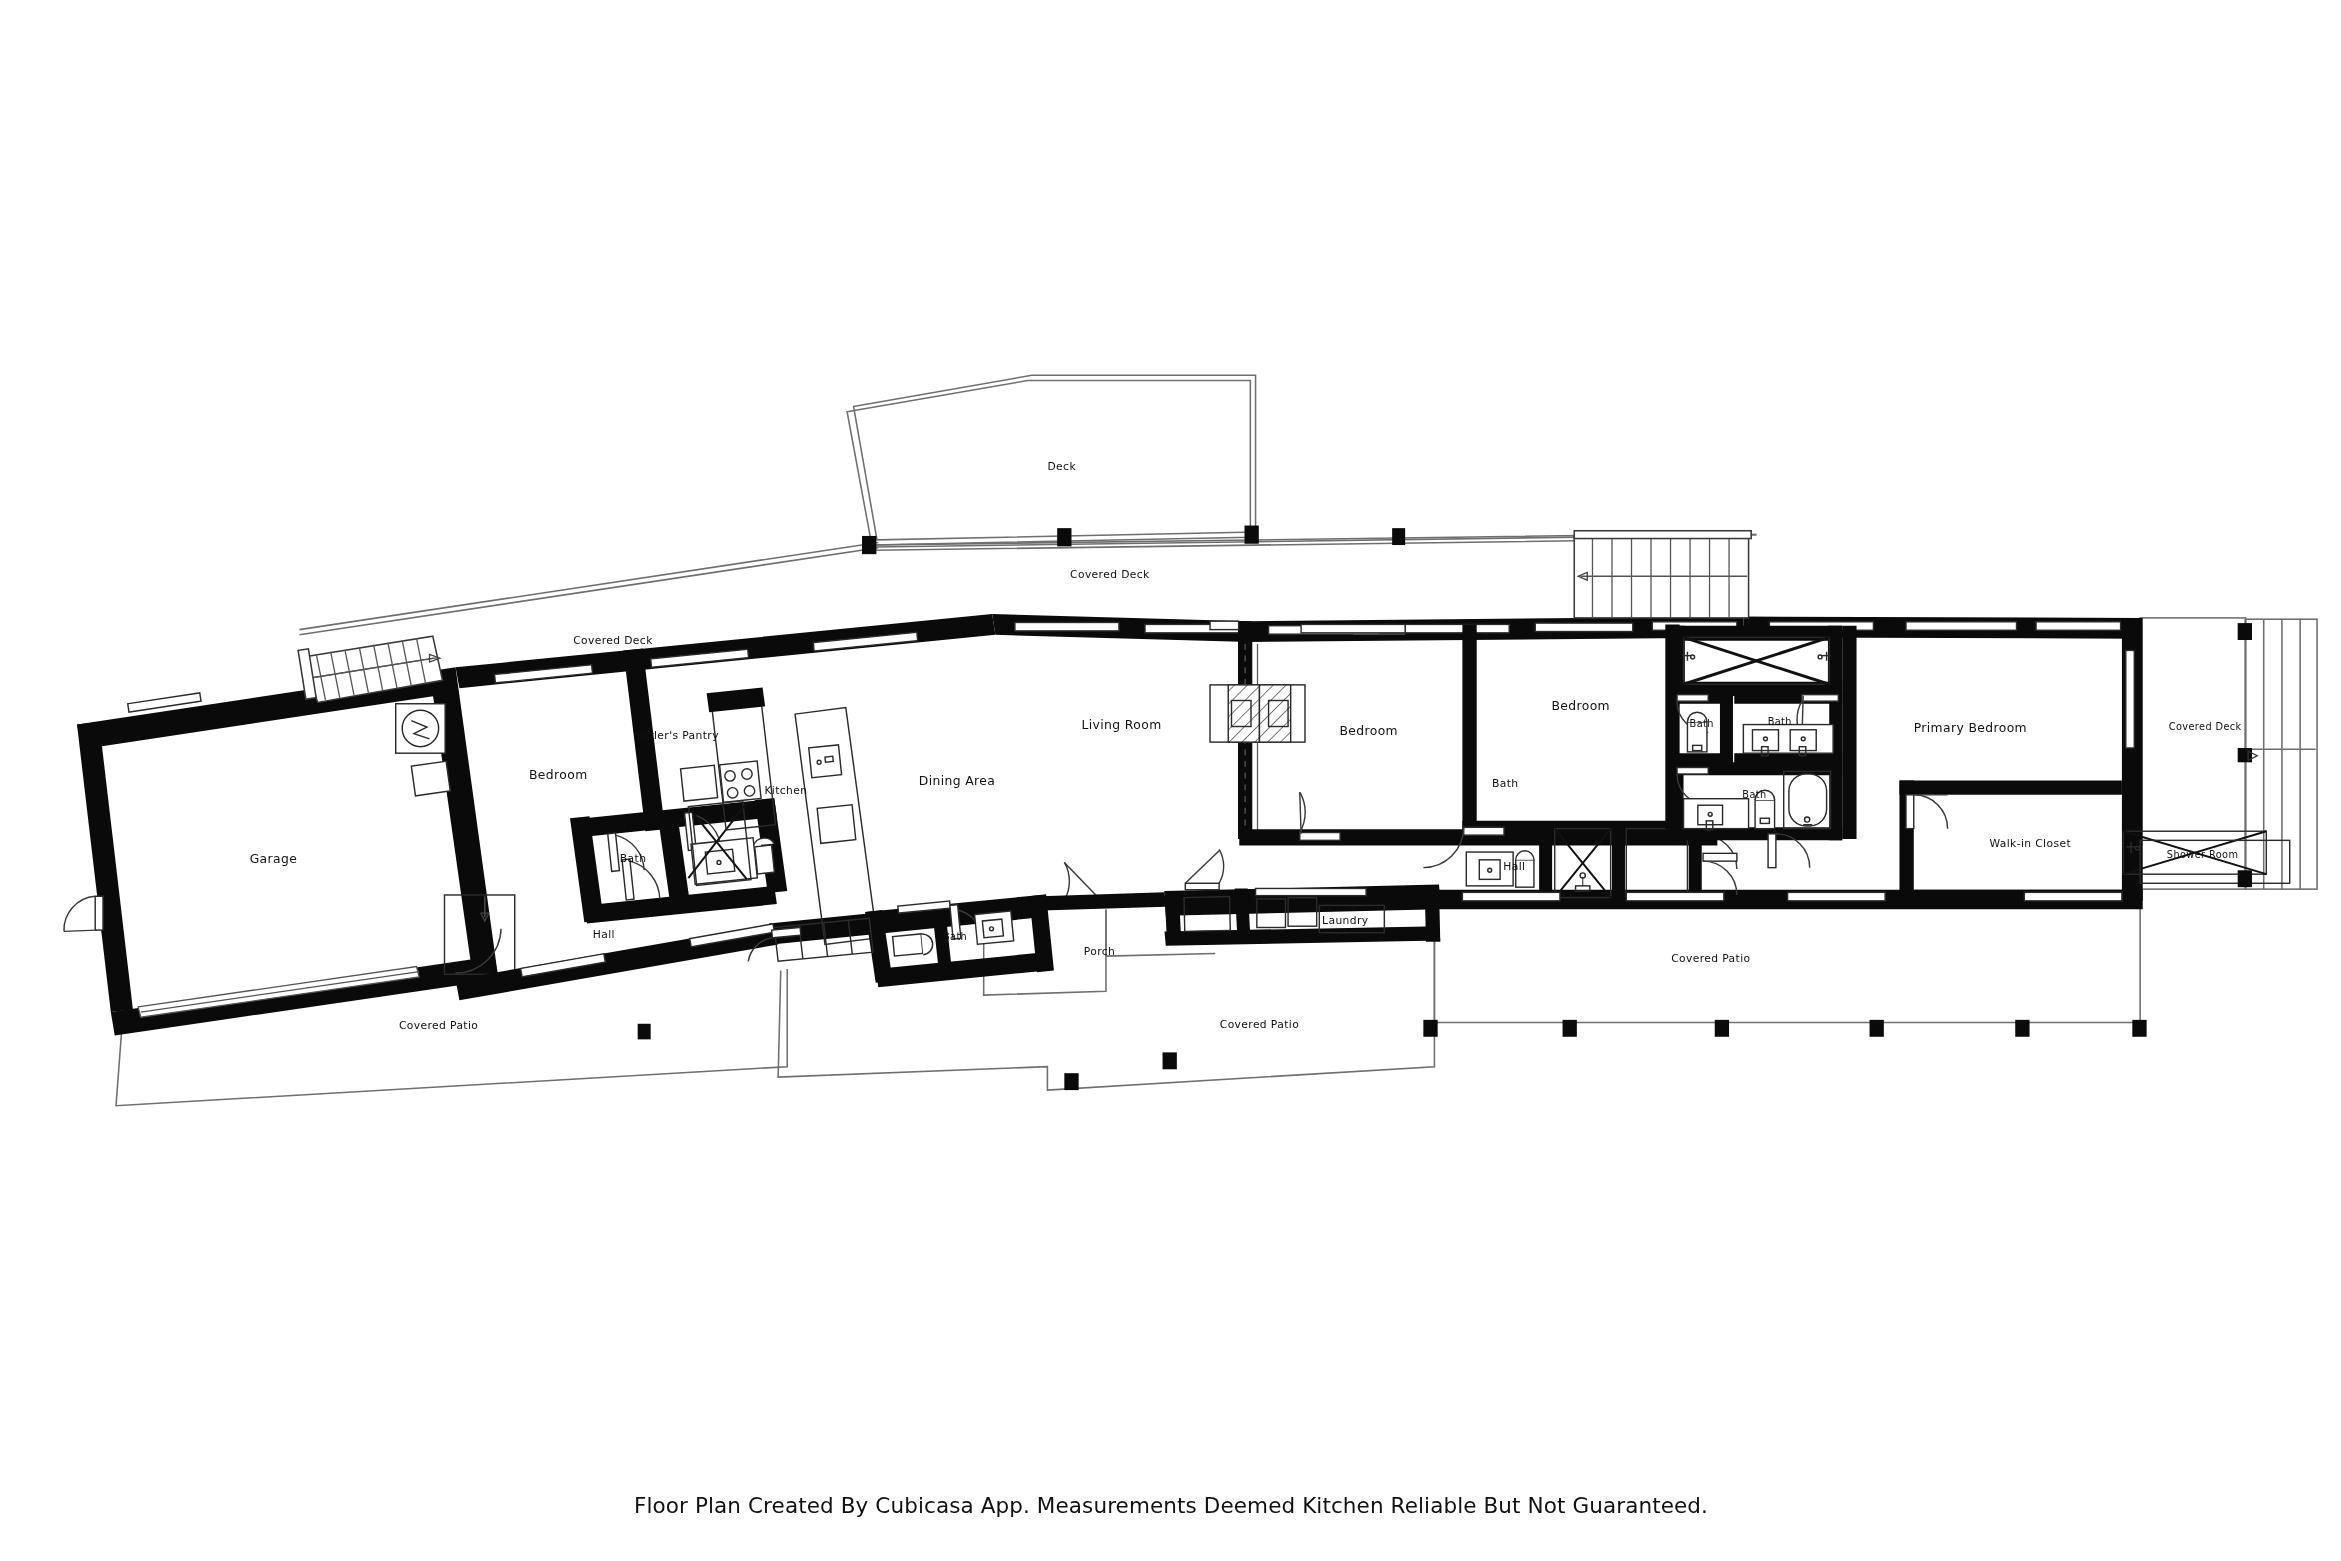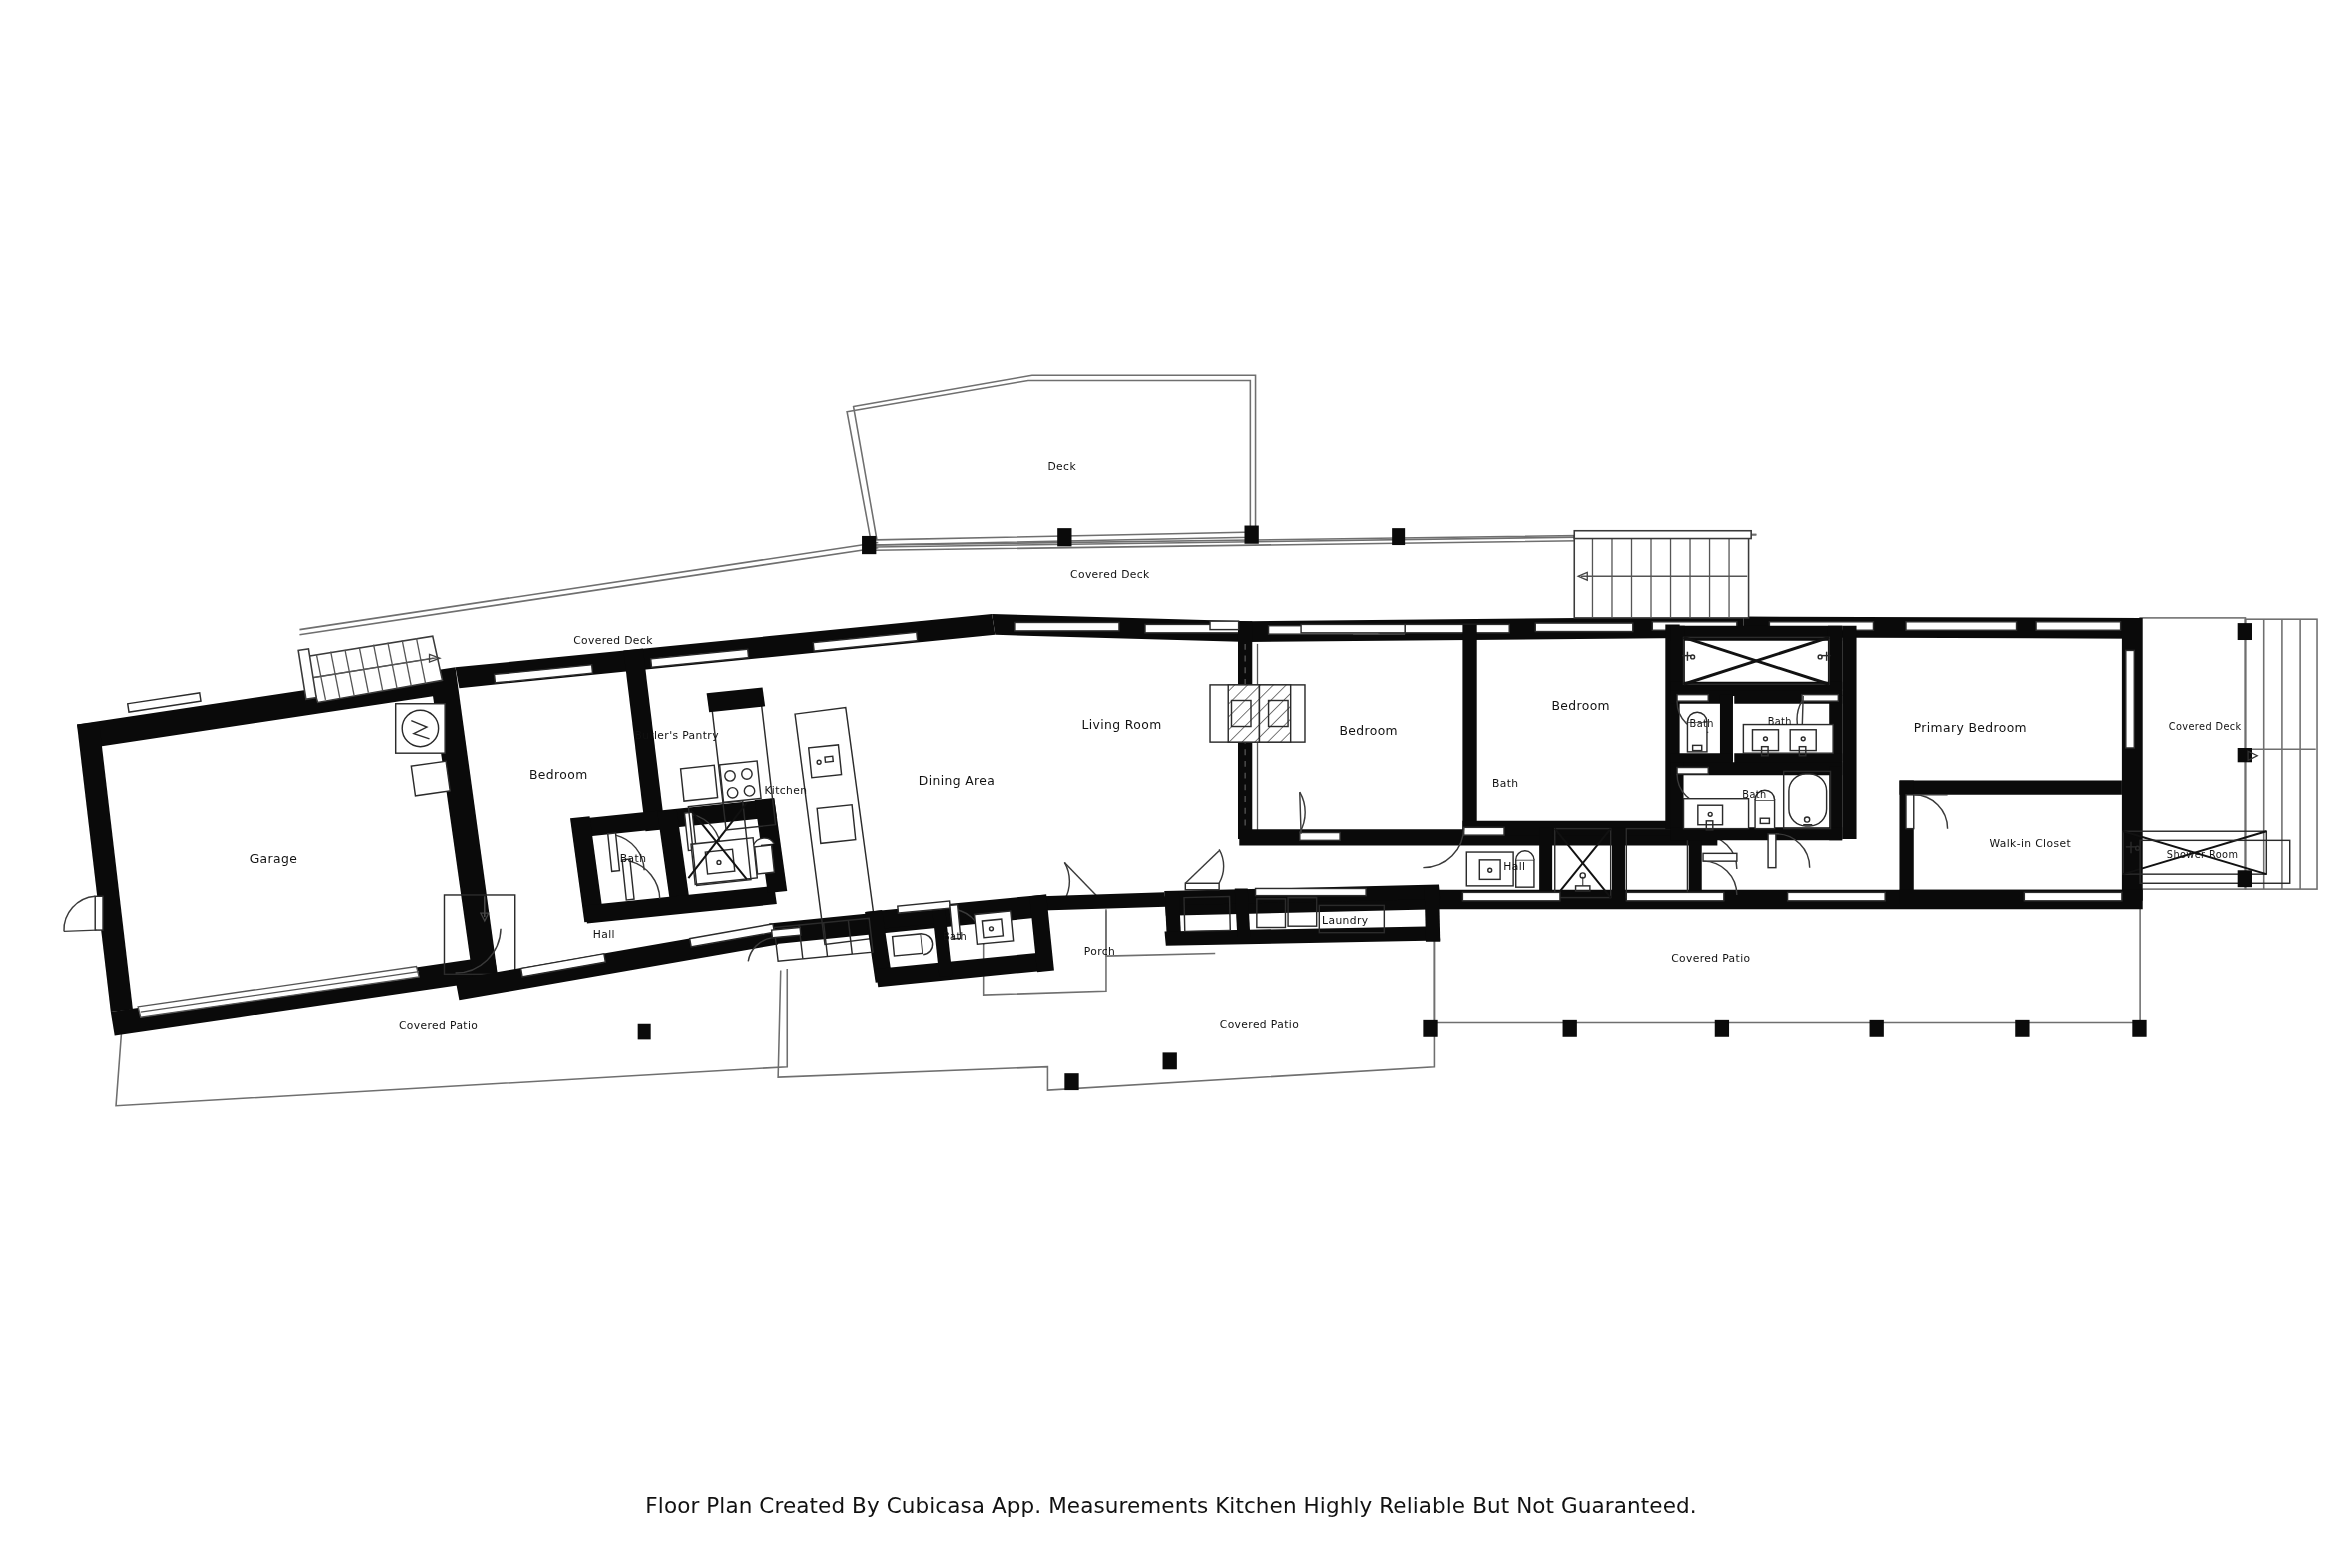--- a/index.html
+++ b/index.html
@@ -581,14 +581,14 @@
     <text class="room-label small" x="942" y="985">Covered Deck</text>
     <text class="room-label tiny" x="3390" y="1118">Covered Deck</text>
     <text class="room-label small" x="674" y="1578">Covered Patio</text>
     <text class="room-label small" x="1936" y="1576">Covered Patio</text>
     <text class="room-label small" x="2630" y="1474">Covered Patio</text>
   </g>
 
 </svg>
 </div>
 
-<div id="caption">Floor Plan Created By Cubicasa App. Measurements Kitchen Highly Reliable But Not Guaranteed.</div>
+<div id="caption">Floor Plan Created By Cubicasa App. Measurements Deemed Kitchen Reliable But Not Guaranteed.</div>
 
 
 </body></html>

